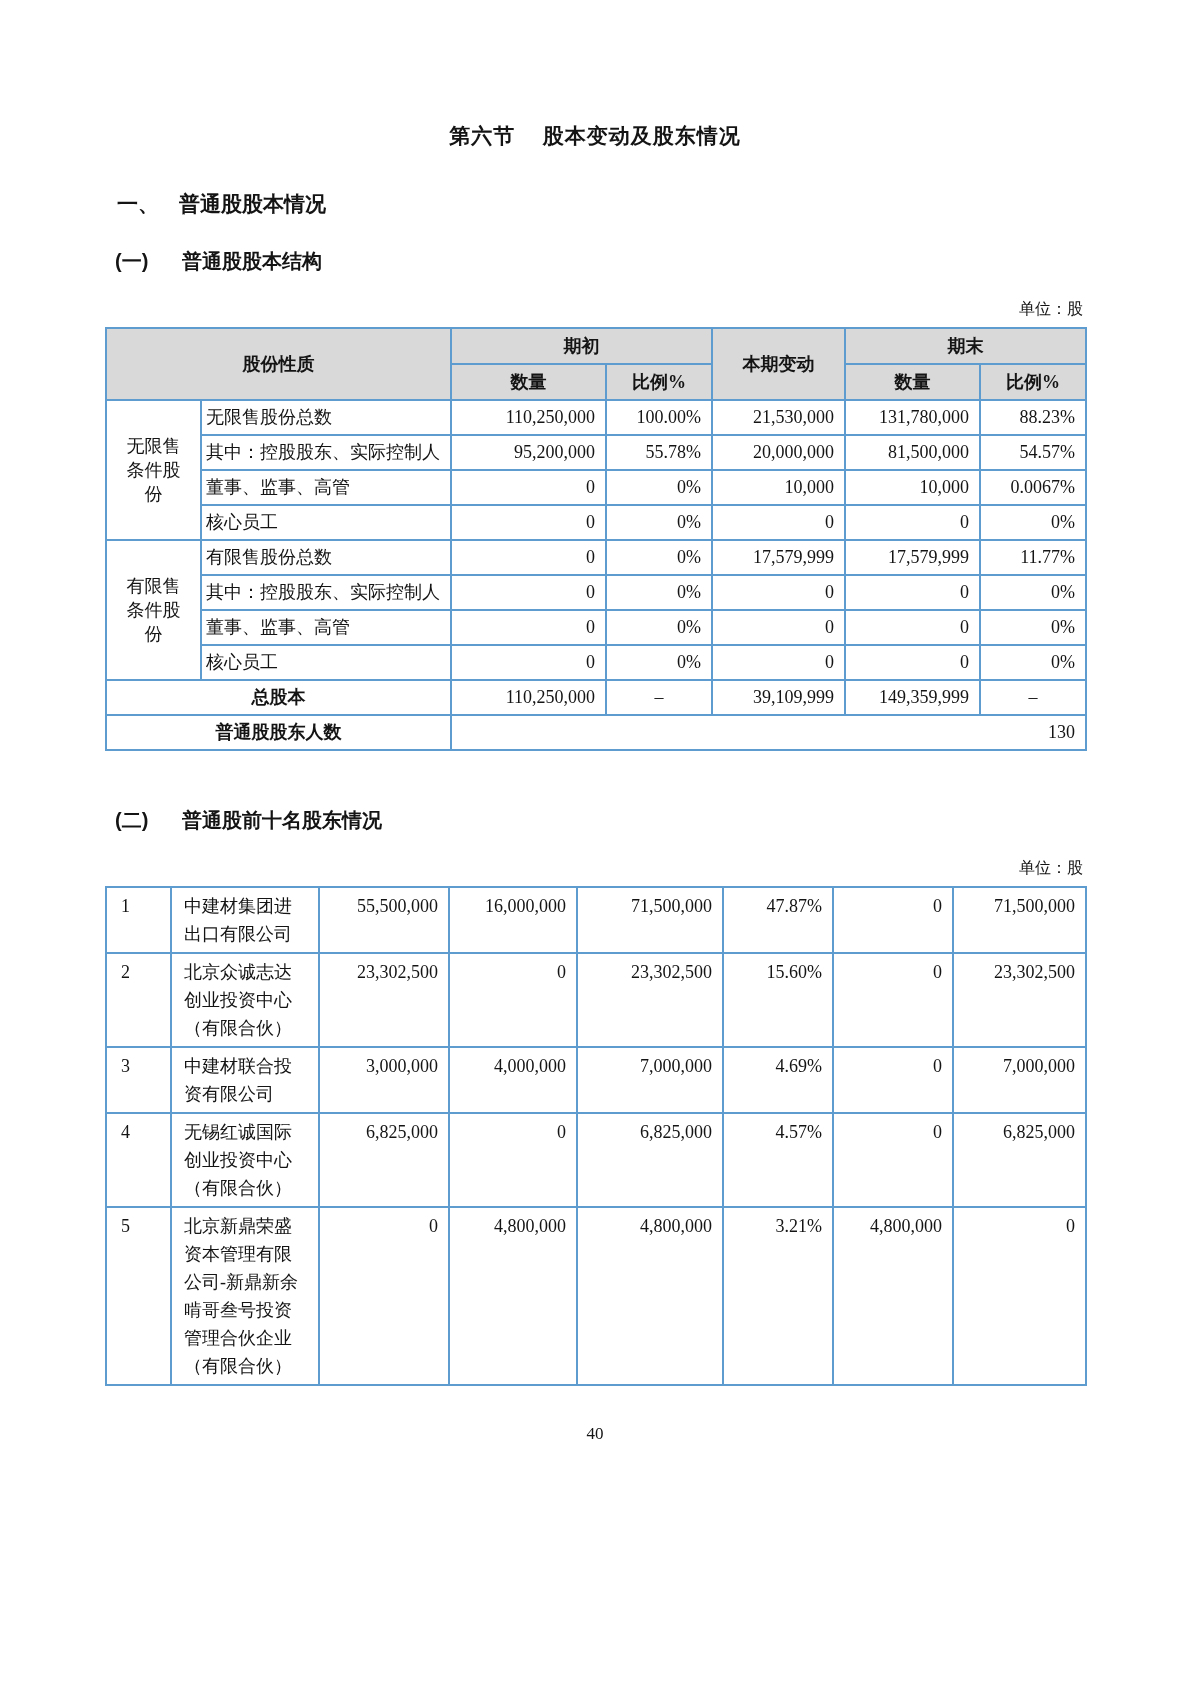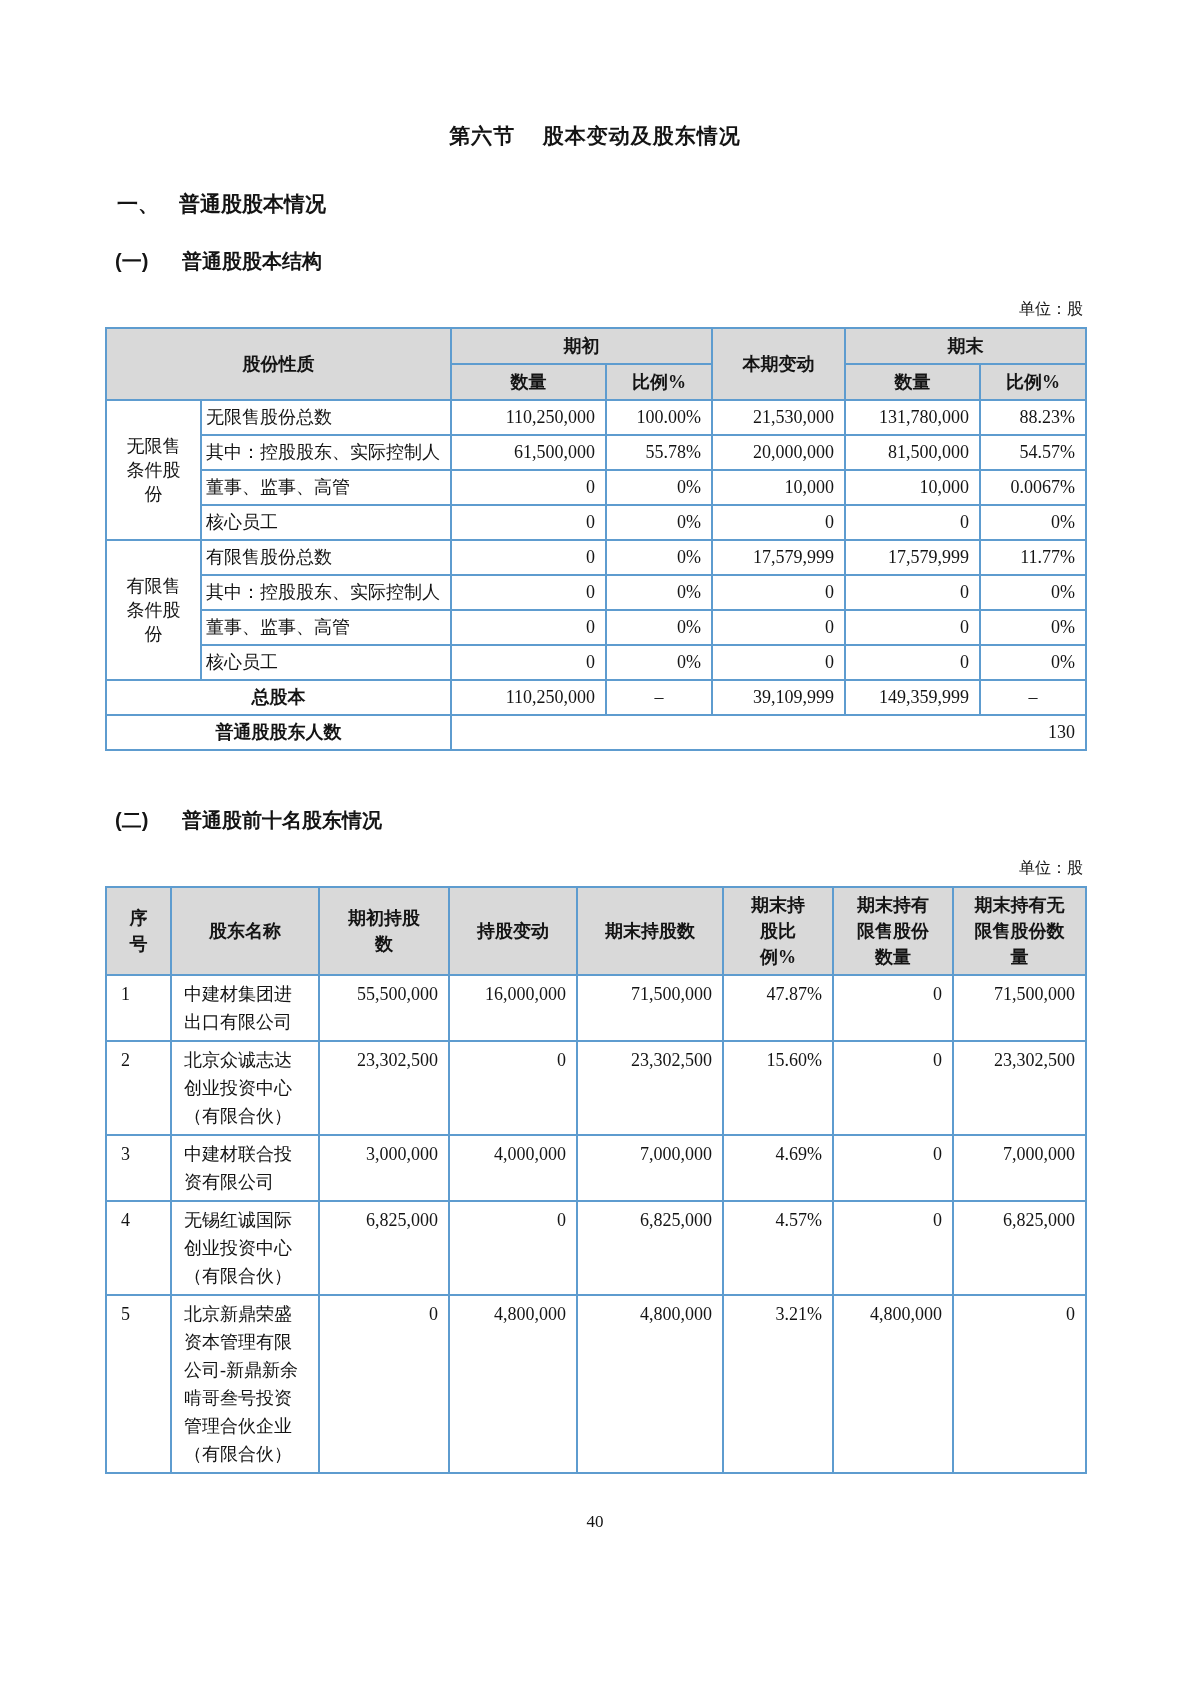--- a/index.html
+++ b/index.html
@@ -103,21 +103,21 @@
       <td class="group" rowspan="4">无限售条件股份</td>
       <td class="label">无限售股份总数</td>
       <td class="num">110,250,000</td>
       <td class="num">100.00%</td>
       <td class="num">21,530,000</td>
       <td class="num">131,780,000</td>
       <td class="num">88.23%</td>
     </tr>
     <tr>
       <td class="label">其中：控股股东、实际控制人</td>
-      <td class="num">61,500,000</td>
+      <td class="num">95,200,000</td>
       <td class="num">55.78%</td>
       <td class="num">20,000,000</td>
       <td class="num">81,500,000</td>
       <td class="num">54.57%</td>
     </tr>
     <tr>
       <td class="label">董事、监事、高管</td>
       <td class="num">0</td>
       <td class="num">0%</td>
       <td class="num">10,000</td>
@@ -194,30 +194,20 @@
       <col style="width:65px">
         <col style="width:148px">
         <col style="width:130px">
         <col style="width:128px">
       <col style="width:146px">
         <col style="width:110px">
         <col style="width:120px">
         <col style="width:133px">
     </colgroup>
     <tbody>
-        <tr>
-      <th>序号</th>
-      <th>股东名称</th>
-      <th>期初持股数</th>
-      <th>持股变动</th>
-      <th>期末持股数</th>
-      <th>期末持股比例%</th>
-      <th>期末持有限售股份数量</th>
-      <th>期末持有无限售股份数量</th>
-    </tr>
 
     <tr>
       <td class="no">1</td>
       <td class="name">中建材集团进出口有限公司</td>
       <td class="num">55,500,000</td>
       <td class="num">16,000,000</td>
       <td class="num">71,500,000</td>
       <td class="num">47.87%</td>
       <td class="num">0</td>
       <td class="num">71,500,000</td>

